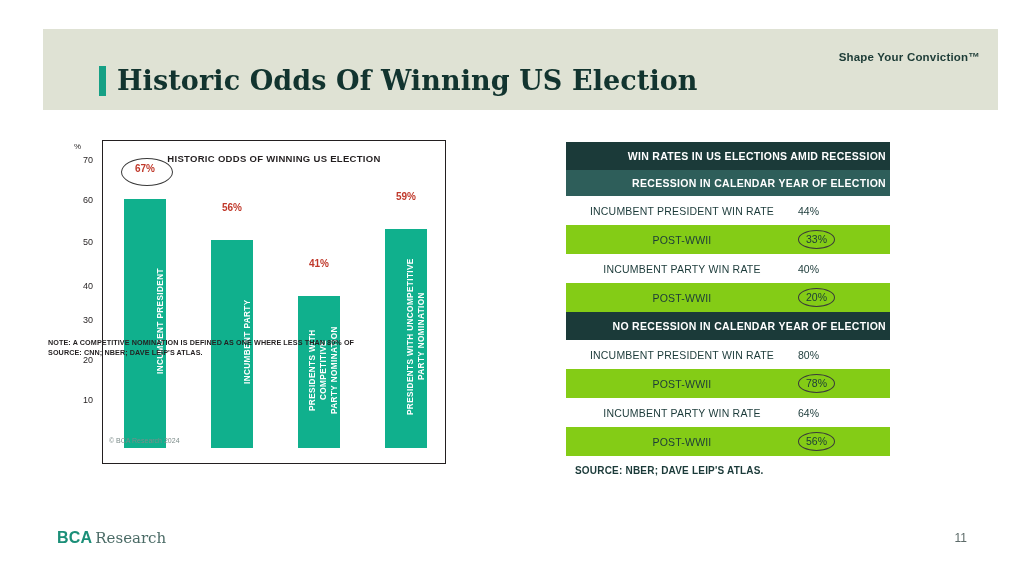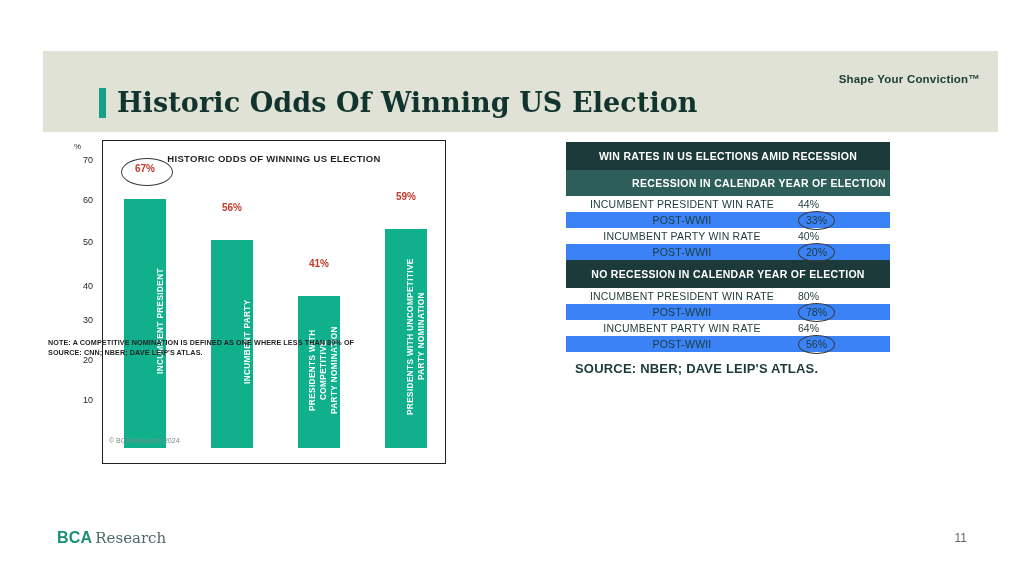--- a/index.html
+++ b/index.html
@@ -16,21 +16,20 @@
   }
 
   
   .header-band {
     position: absolute;
     left: 43px;
     top: 29px;
     width: 955px;
     height: 81px;
     background: #dfe2d4;
-    margin-top: 22px;
   }
   .tagline {
     position: absolute;
     right: 18px;
     top: 22px;
     font-size: 11.5px;
     font-weight: bold;
     color: #1c3b36;
     letter-spacing: 0.2px;
   }
@@ -176,62 +175,62 @@
     position: absolute;
     left: 566px;
     top: 142px;
     width: 324px;
   }
   .tbl-head {
     background: #1b3a39;
     color: #ffffff;
     font-size: 10.5px;
     font-weight: bold;
-    text-align: center;
+    text-align: right;
     padding: 8px 4px;
     letter-spacing: 0.3px;
   }
   .tbl-sub {
     background: #2e5e5a;
     color: #ffffff;
     font-size: 10.5px;
     font-weight: bold;
     text-align: right;
     padding: 7px 4px;
     letter-spacing: 0.3px;
   }
   .tbl-row {
     display: flex;
     align-items: center;
-    height: 16px;
+    height: 29px;
     font-size: 10.5px;
     color: #1b3a39;
   }
-  .tbl-row.shaded { background: #3b82f6; }
+  .tbl-row.shaded { background: #84cc16; }
   .tbl-row.plain { background: #ffffff; }
   .cell-label {
     flex: 1;
     text-align: center;
     letter-spacing: 0.2px;
   }
   .cell-label.indent { font-weight: normal; }
   .cell-value {
     width: 92px;
     position: relative;
   }
   .circled {
     display: inline-block;
     border: 1.4px solid #3a3a3a;
     border-radius: 50%;
     padding: 2px 7px;
     line-height: 13px;
   }
   .tbl-source {
     margin-top: 9px;
-    font-size: 13px;
+    font-size: 10px;
     font-weight: bold;
     color: #1b3a39;
     letter-spacing: 0.2px;
     padding-left: 9px;
   }
 
   
   .footer-logo {
     position: absolute;
     left: 57px;

